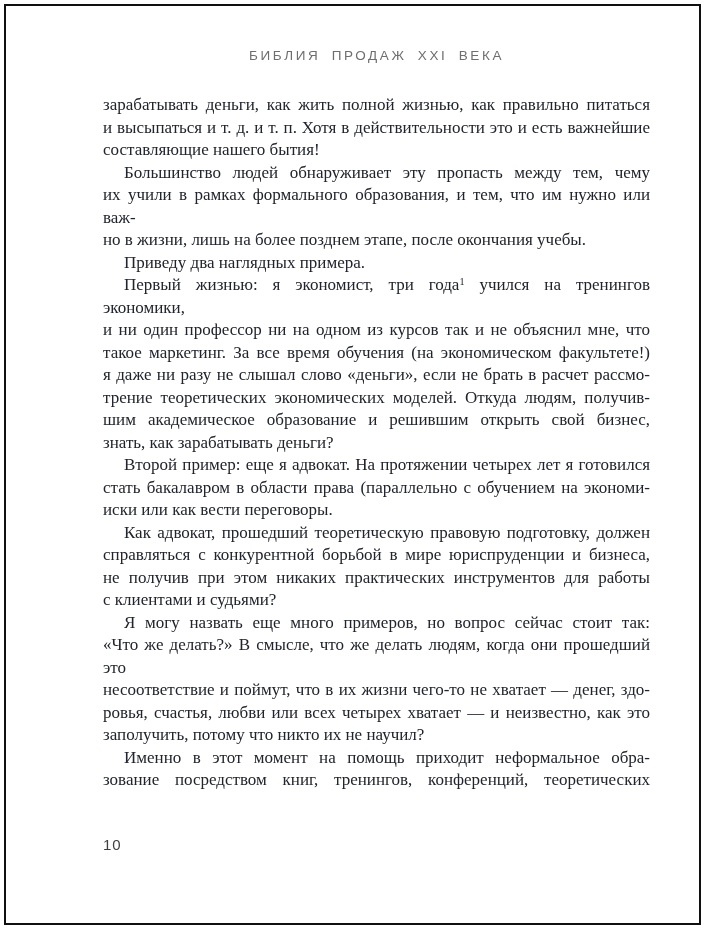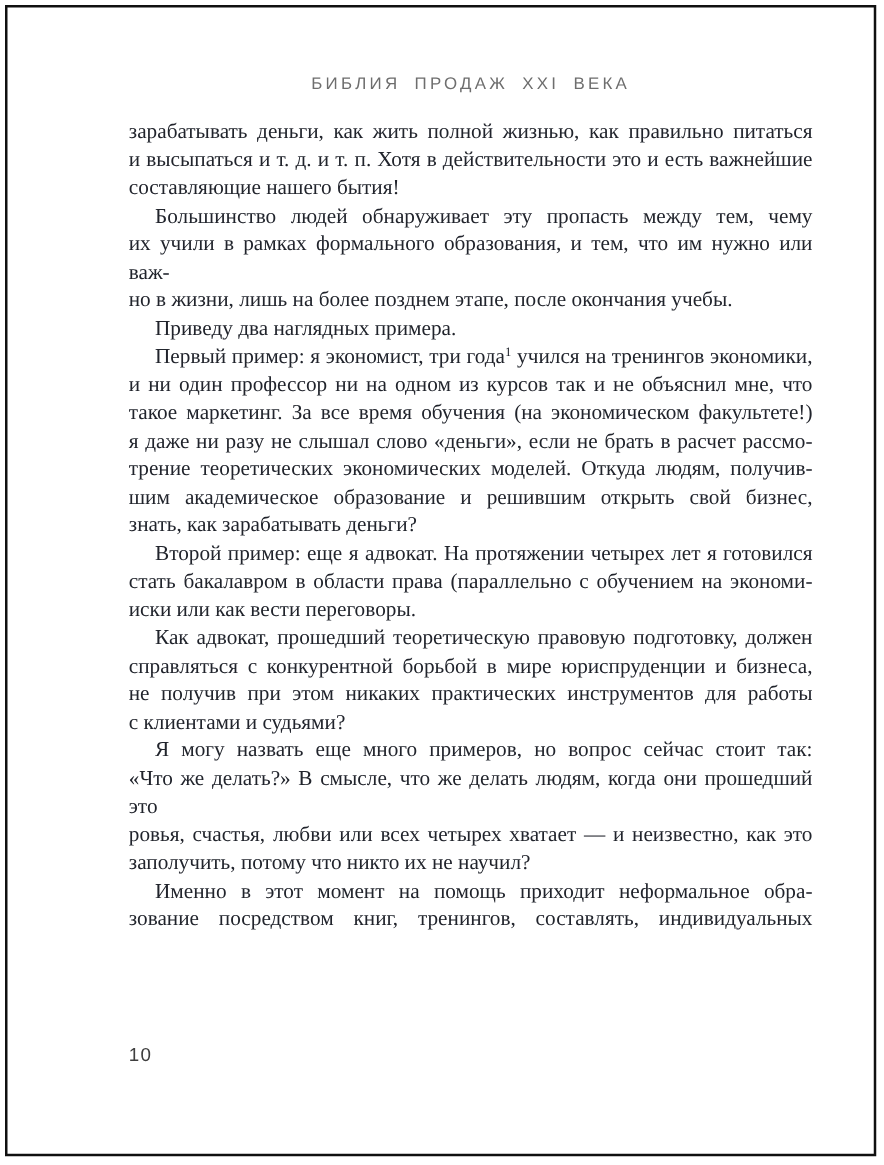--- a/index.html
+++ b/index.html
@@ -14,21 +14,21 @@
   .frame {
     position: absolute;
     left: 4px; top: 4px;
     width: 697px; height: 921px;
     border: 2px solid #101010;
     box-sizing: border-box;
     pointer-events: none;
   }
   .running-head {
     position: absolute;
-    top: 59px; left: 103px; width: 547px;
+    top: 48px; left: 103px; width: 547px;
     text-align: center;
     font-family: "Liberation Sans", sans-serif;
     font-size: 13.5px;
     letter-spacing: 2.6px;
     word-spacing: 5px;
     color: #6e6e6e;
   }
   .body-text {
     position: absolute;
     top: 94px; left: 103px; width: 547px;
@@ -80,37 +80,38 @@
   <div class="running-head">БИБЛИЯ ПРОДАЖ XXI ВЕКА</div>
 
   <div class="body-text">
       <div class="line just"><span>зарабатывать деньги, как жить полной жизнью, как правильно питаться</span></div>
       <div class="line just"><span>и высыпаться и т. д. и т. п. Хотя в действительности это и есть важнейшие</span></div>
       <div class="line"><span>составляющие нашего бытия!</span></div>
       <div class="line just indent"><span>Большинство людей обнаруживает эту пропасть между тем, чему</span></div>
       <div class="line just"><span>их учили в рамках формального образования, и тем, что им нужно или важ-</span></div>
       <div class="line"><span>но в жизни, лишь на более позднем этапе, после окончания учебы.</span></div>
       <div class="line indent"><span>Приведу два наглядных примера.</span></div>
-      <div class="line just indent"><span>Первый пример: я экономист, три года</span><sup class="fnref">1</sup><span> учился на тренингов экономики,</span></div>
+      <div class="line just indent"><span>Первый жизнью: я экономист, три года</span><sup class="fnref">1</sup><span> учился на тренингов экономики,</span></div>
       <div class="line just"><span>и ни один профессор ни на одном из курсов так и не объяснил мне, что</span></div>
       <div class="line just"><span>такое маркетинг. За все время обучения (на экономическом факультете!)</span></div>
       <div class="line just"><span>я даже ни разу не слышал слово «деньги», если не брать в расчет рассмо-</span></div>
       <div class="line just"><span>трение теоретических экономических моделей. </span><span class="b">Откуда людям, получив-</span></div>
       <div class="line just"><span class="b">шим академическое образование и решившим открыть свой бизнес,</span></div>
       <div class="line"><span class="b">знать, как зарабатывать деньги?</span></div>
       <div class="line just indent"><span>Второй пример: еще я адвокат. На протяжении четырех лет я готовился</span></div>
       <div class="line just"><span>стать бакалавром в области права (параллельно с обучением на экономи-</span></div>
       <div class="line"><span>иски или как вести переговоры.</span></div>
       <div class="line just indent"><span>Как адвокат, прошедший теоретическую правовую подготовку, должен</span></div>
       <div class="line just"><span>справляться с конкурентной борьбой в мире юриспруденции и бизнеса,</span></div>
       <div class="line just"><span>не получив при этом никаких практических инструментов для работы</span></div>
       <div class="line"><span>с клиентами и судьями?</span></div>
       <div class="line just indent"><span>Я могу назвать еще много примеров, но вопрос сейчас стоит так:</span></div>
       <div class="line just"><span>«Что же делать?» В смысле, что же делать людям, когда они прошедший это</span></div>
+      <div class="line just"><span>несоответствие и поймут, что в их жизни чего-то не хватает — денег, здо-</span></div>
       <div class="line just"><span>ровья, счастья, любви или всех четырех хватает — и неизвестно, как это</span></div>
       <div class="line"><span>заполучить, потому что никто их не научил?</span></div>
       <div class="line just indent"><span class="b">Именно в этот момент на помощь приходит неформальное обра-</span></div>
-      <div class="line just"><span class="b">зование</span><span> посредством книг, тренингов, составлять, индивидуальных</span></div>
+      <div class="line just"><span class="b">зование</span><span> посредством книг, тренингов, конференций, теоретических</span></div>
     </div>
 
 
   <div class="page-number">10</div>
 </div>
 
 </body></html>

